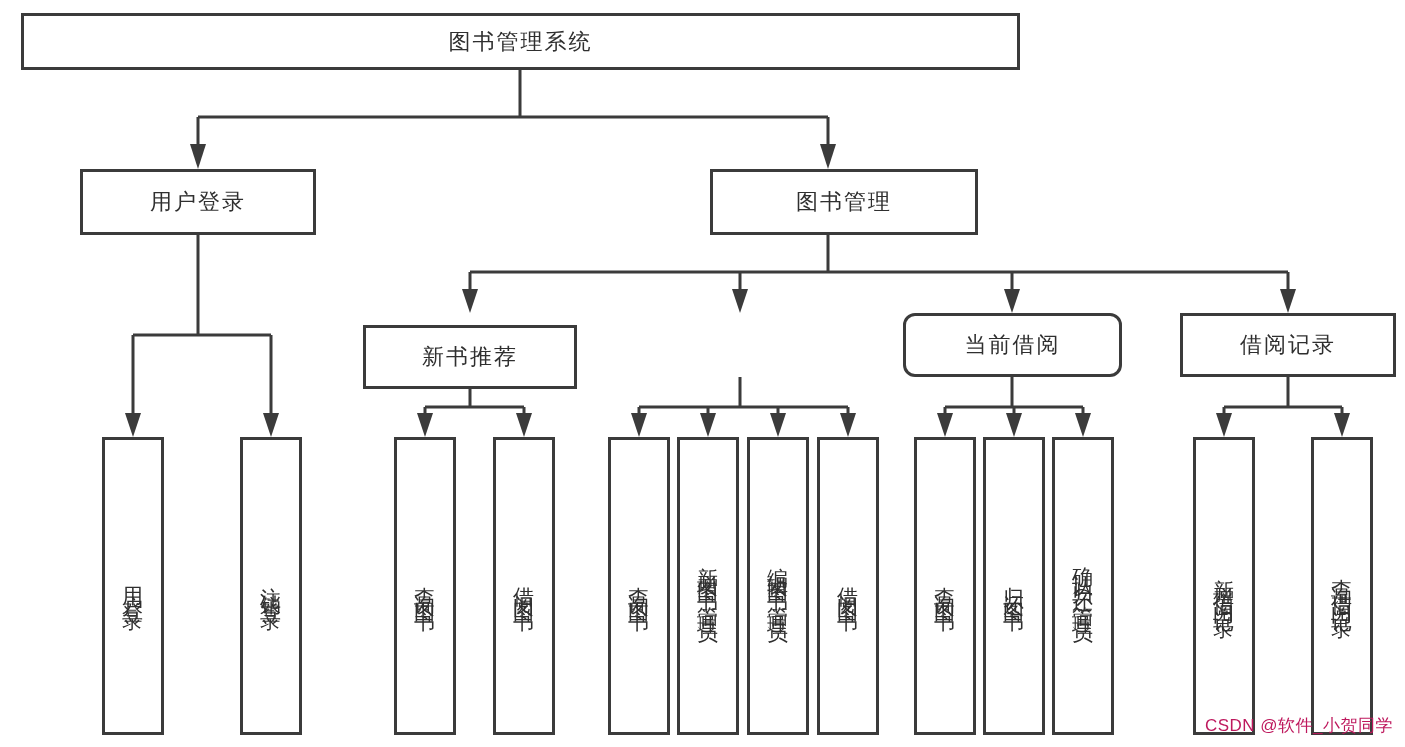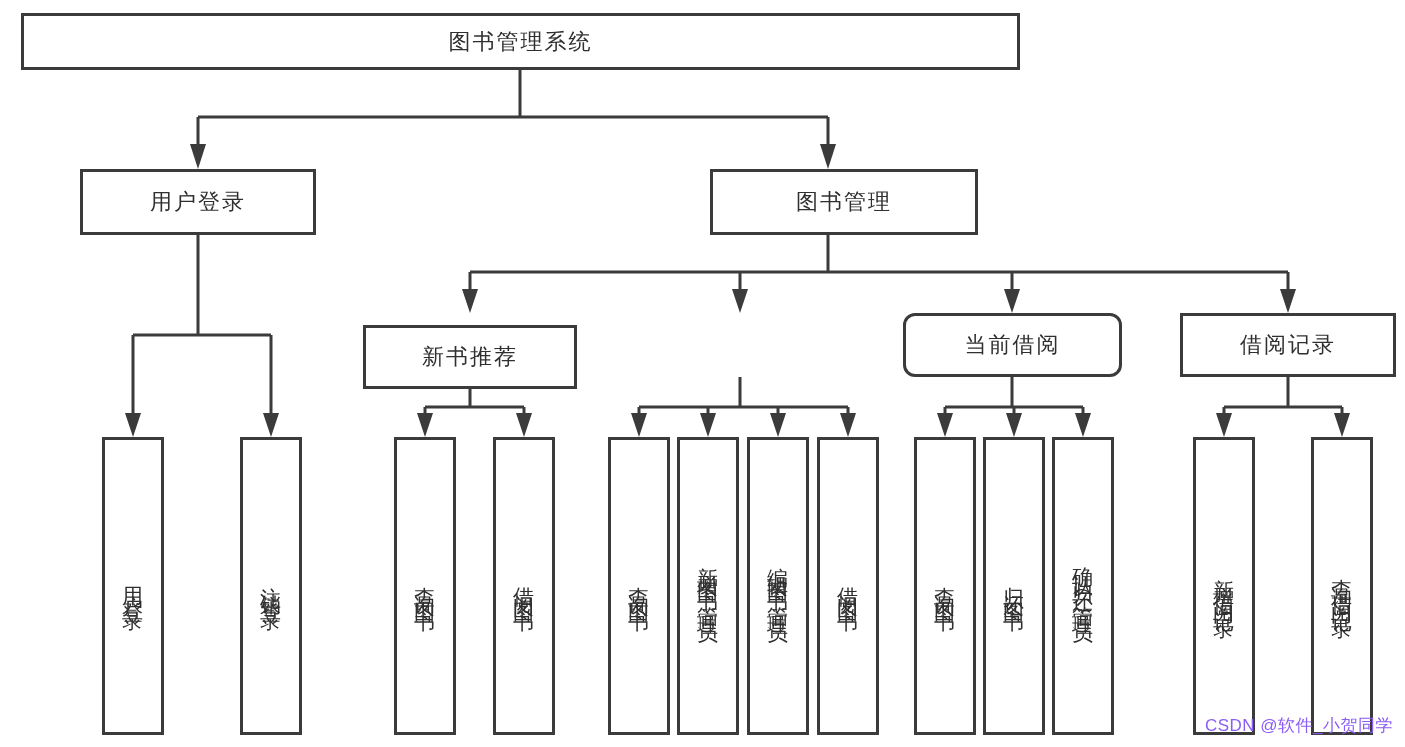--- a/index.html
+++ b/index.html
@@ -45,21 +45,21 @@
     writing-mode: vertical-rl;
     letter-spacing: 8px;
     line-height: 1;
     white-space: nowrap;
   }
   .watermark {
     position: absolute;
     right: 12px;
     bottom: 10px;
     font-size: 17px;
-    color: #8b5cf6;
+    color: #be185d;
     letter-spacing: 0.5px;
     white-space: nowrap;
   }
 </style>
 </head>
 <body>
 
 <div id="stage">
 
   <svg id="wires" viewBox="0 0 1405 747" xmlns="http://www.w3.org/2000/svg">

